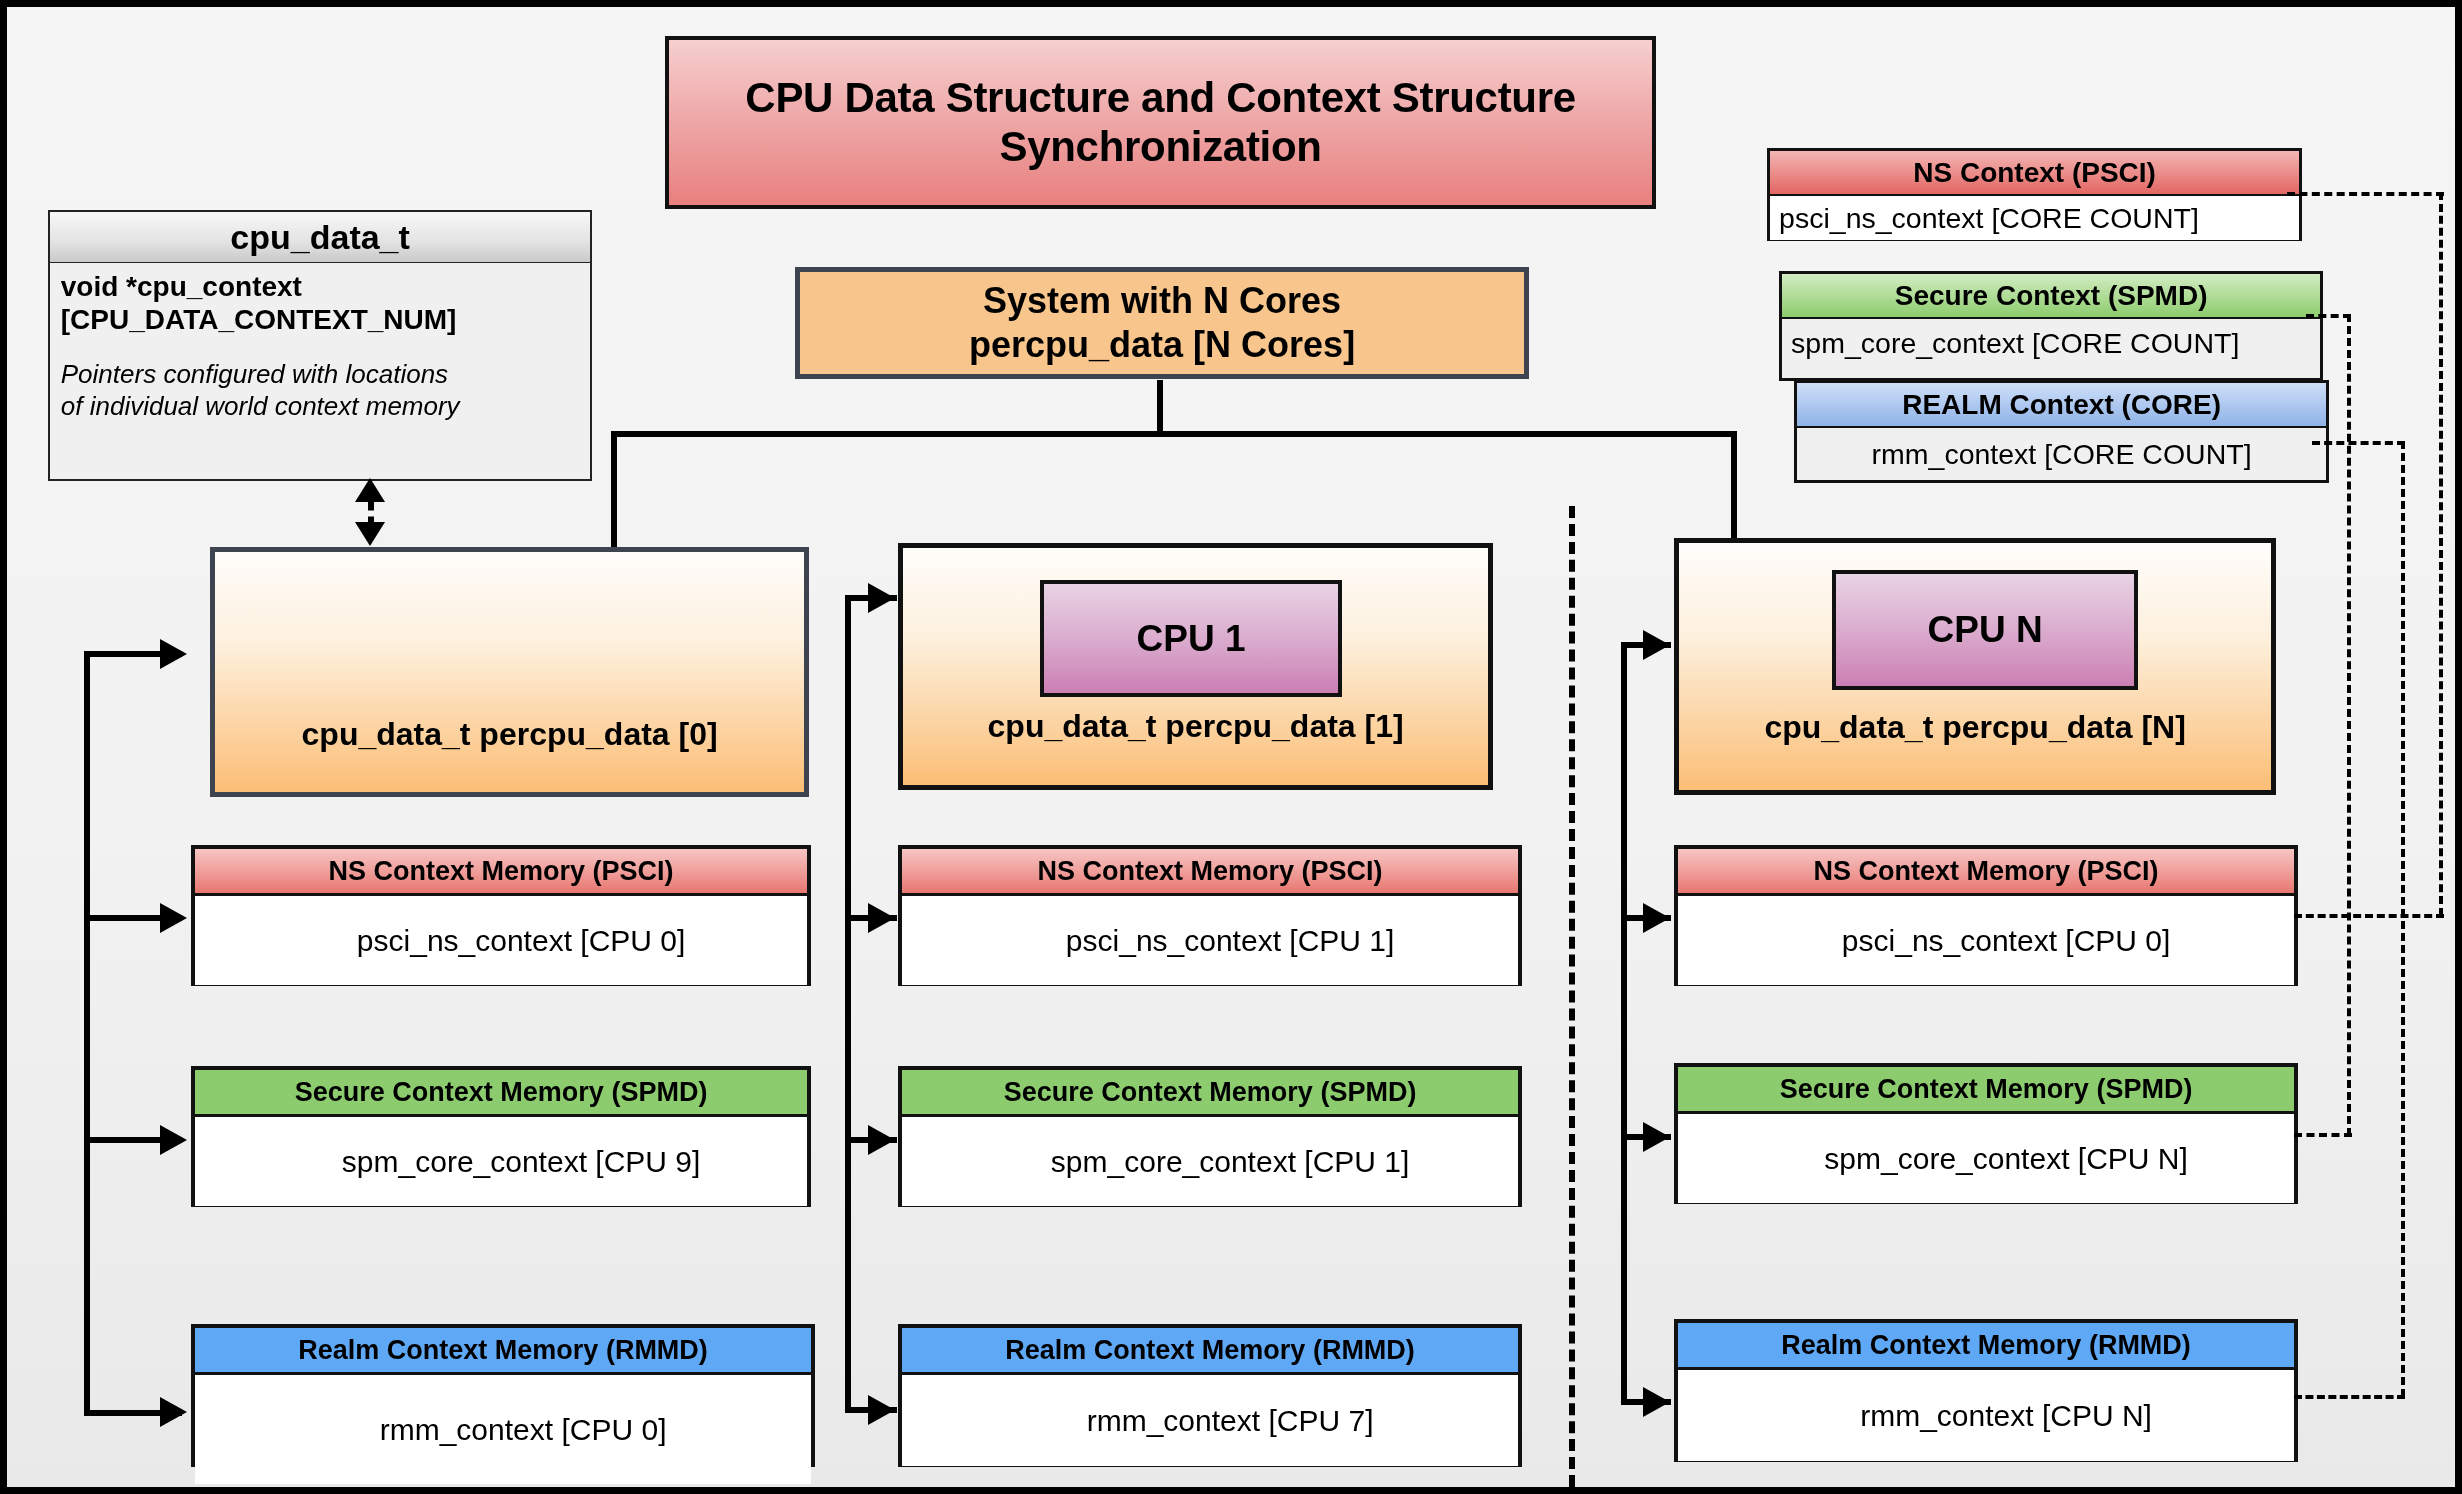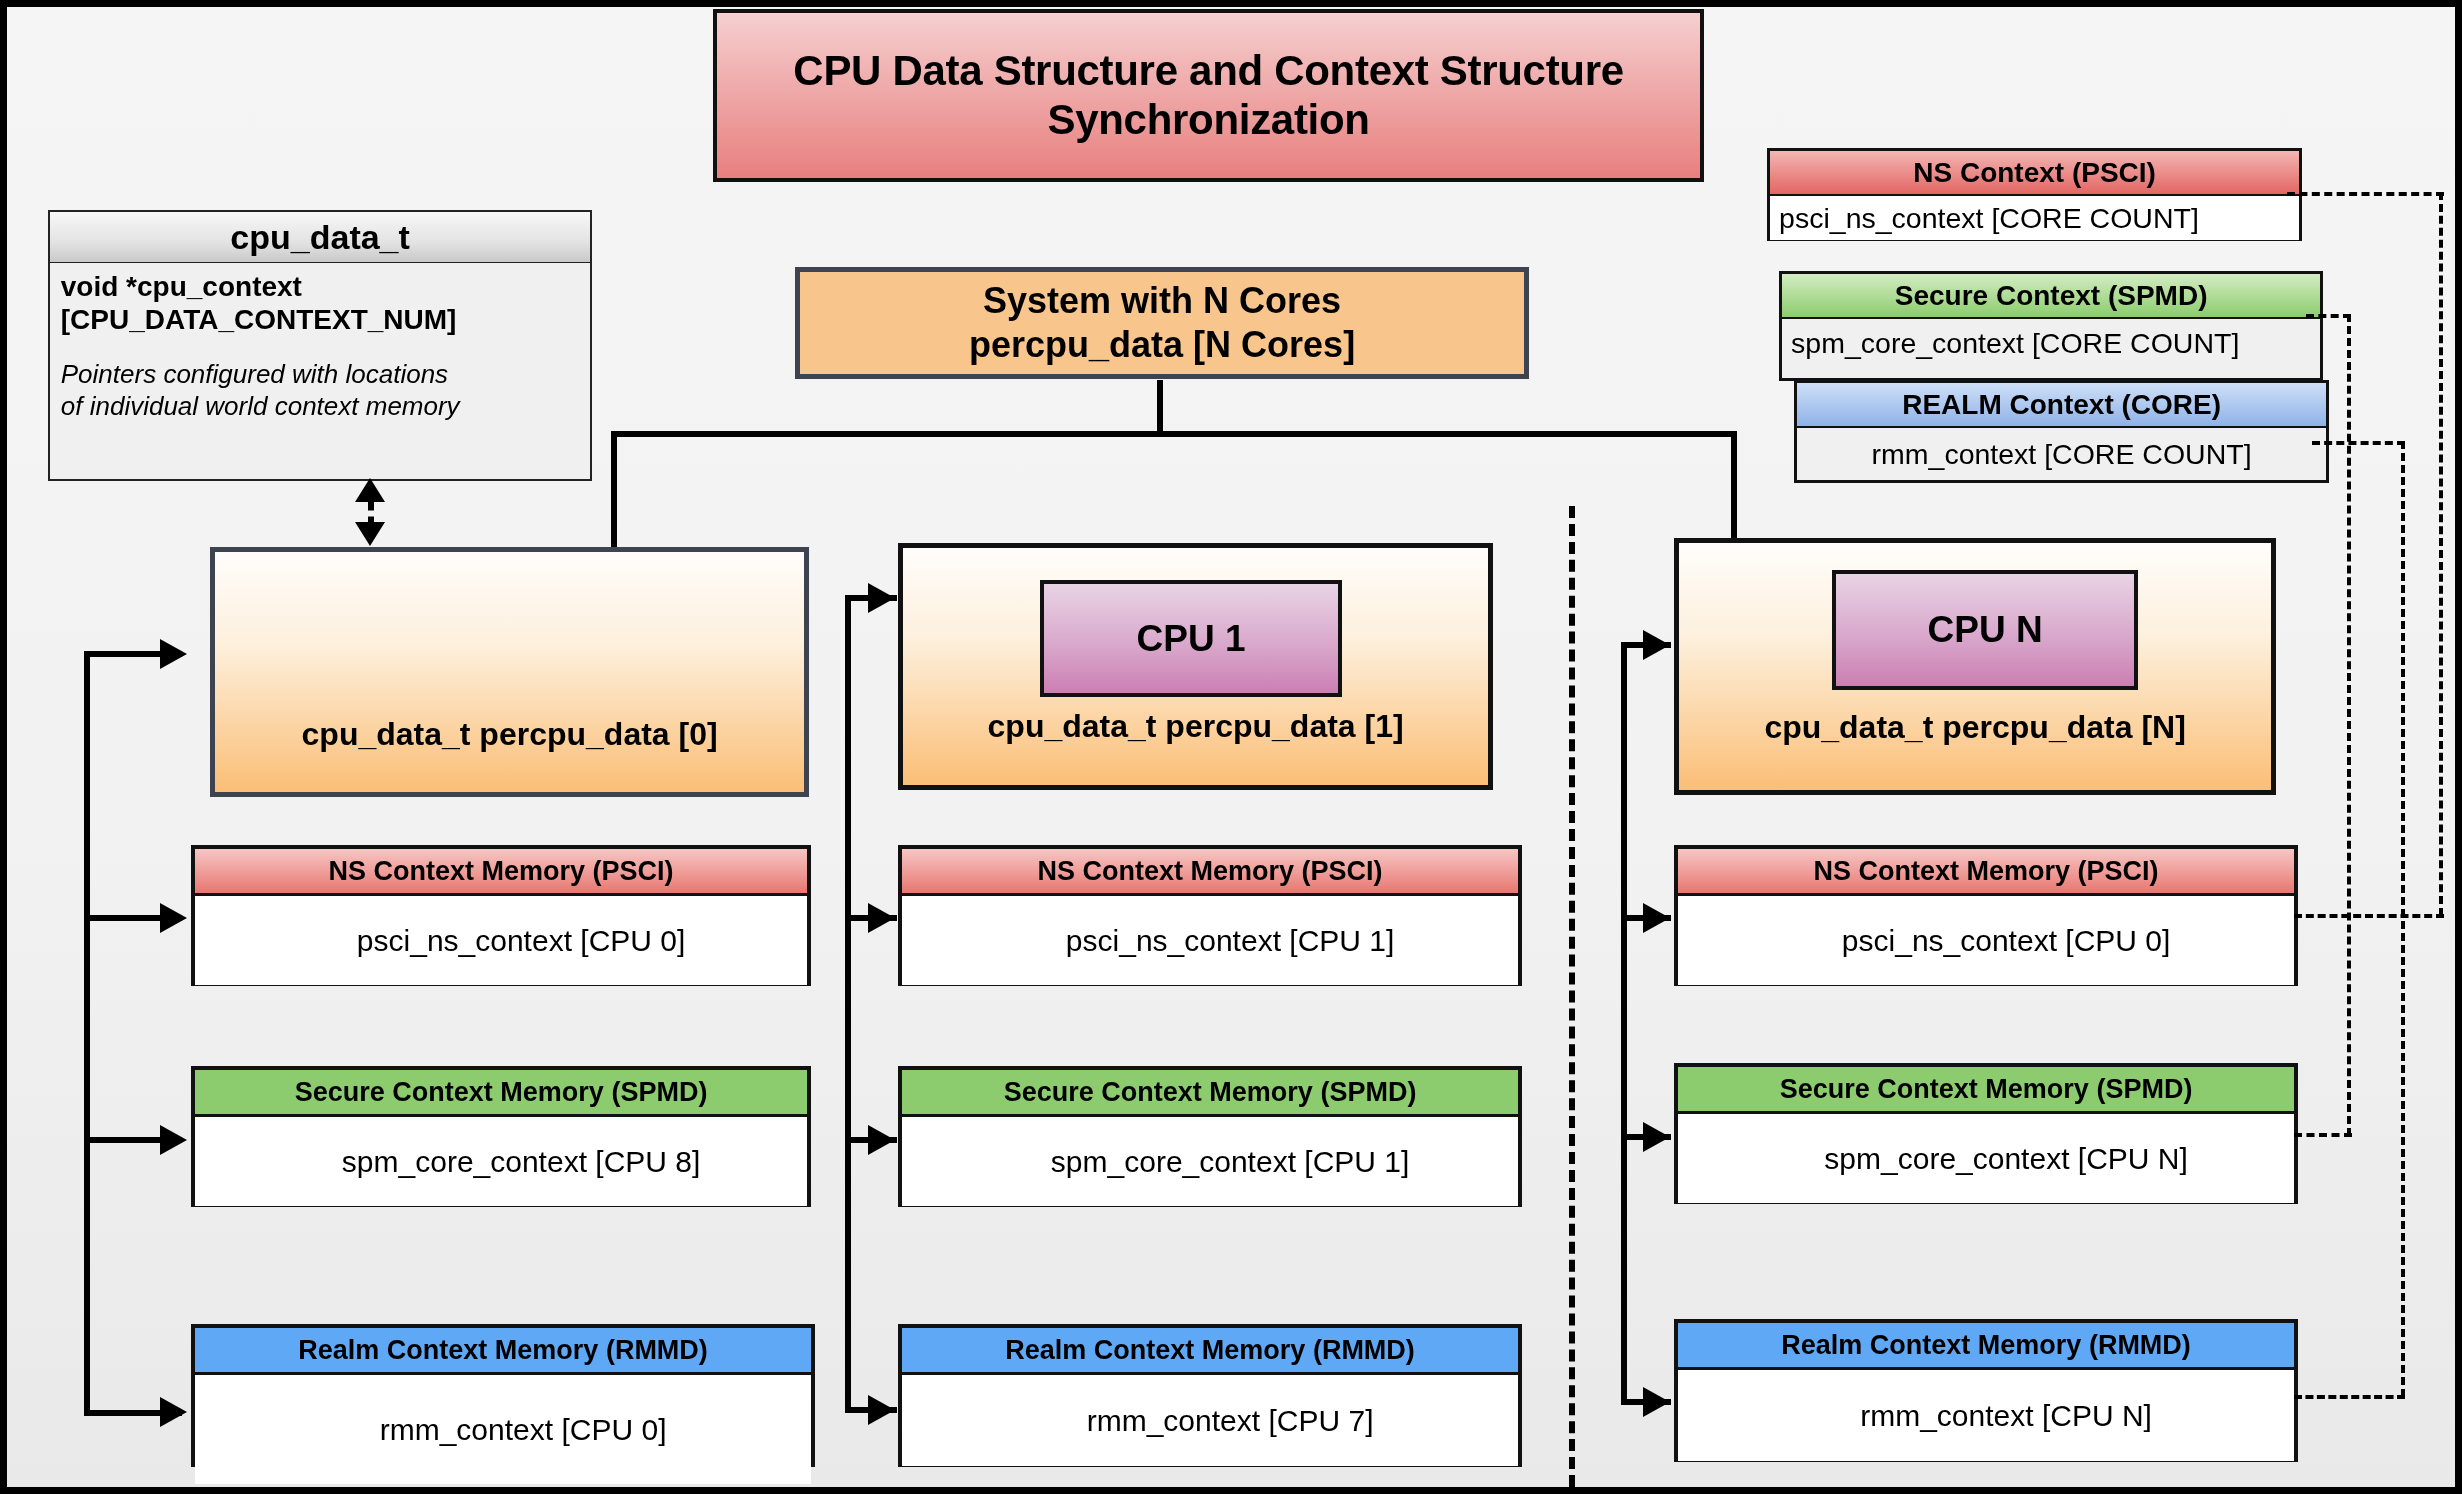--- a/index.html
+++ b/index.html
@@ -6,24 +6,24 @@
   body{width:2462px;height:1495px;overflow:hidden;
        font-family:"Liberation Sans",sans-serif;}
 
   #canvas{position:absolute;left:7.1px;top:7.1px;width:2448px;height:1480px;
           background:linear-gradient(180deg,#f5f5f5 0%,#f2f2f2 55%,#e9e9e9 100%);
           overflow:hidden;}
 
   .box{position:absolute;box-sizing:border-box;}
 
   
-  #title-box{left:658px;top:2px;width:991px;height:173px;
+  #title-box{left:658px;top:29px;width:991px;height:173px;
              border:4.5px solid #111;
              background:linear-gradient(180deg,#f6cfcf 0%,#efaaaa 45%,#e8807f 100%);
-             display:flex;align-items:center;justify-content:center;text-align:center;margin-left:48px;}
+             display:flex;align-items:center;justify-content:center;text-align:center;}
   #title-box .t{font-size:42px;font-weight:bold;color:#000;line-height:1.16;
                 letter-spacing:-0.3px;padding:0 21.4px;}
 
   
   #cpudata{left:41px;top:203px;width:544px;height:271px;
            border:2.7px solid #222;background:#f0f0f0;}
   #cpudata .hdr{height:50px;border-bottom:1.8px solid #222;
                 background:linear-gradient(180deg,#f7f7f7 0%,#e3e3e3 60%,#c9c9c9 100%);
                 display:flex;align-items:center;justify-content:center;
                 font-size:34px;font-weight:bold;}
@@ -146,21 +146,21 @@
 
   <div class="box cpublk" id="cpu0">
     <div class="lbl">cpu_data_t percpu_data [0]</div>
   </div>
   <div class="box mem" style="left:184px;top:838px;width:620px;height:141px;">
     <div class="hdr hdr-ns">NS Context Memory (PSCI)</div>
     <div class="bdy" style="height:89px;">psci_ns_context [CPU 0]</div>
   </div>
   <div class="box mem" style="left:184px;top:1059px;width:620px;height:141px;">
     <div class="hdr hdr-sec">Secure Context Memory (SPMD)</div>
-    <div class="bdy" style="height:89px;">spm_core_context [CPU 8]</div>
+    <div class="bdy" style="height:89px;">spm_core_context [CPU 9]</div>
   </div>
   <div class="box mem" style="left:184px;top:1317px;width:624px;height:143px;">
     <div class="hdr hdr-realm">Realm Context Memory (RMMD)</div>
     <div class="bdy" style="height:109px;">rmm_context [CPU 0]</div>
   </div>
 
   <div class="ln" style="left:77px;top:644px;width:6.2px;height:765px;"></div>
   <div class="ln" style="left:77px;top:644px;width:98px;height:6.2px;"></div>
   <div class="ln" style="left:77px;top:908px;width:98px;height:6.2px;"></div>
   <div class="ln" style="left:77px;top:1130px;width:98px;height:6.2px;"></div>

